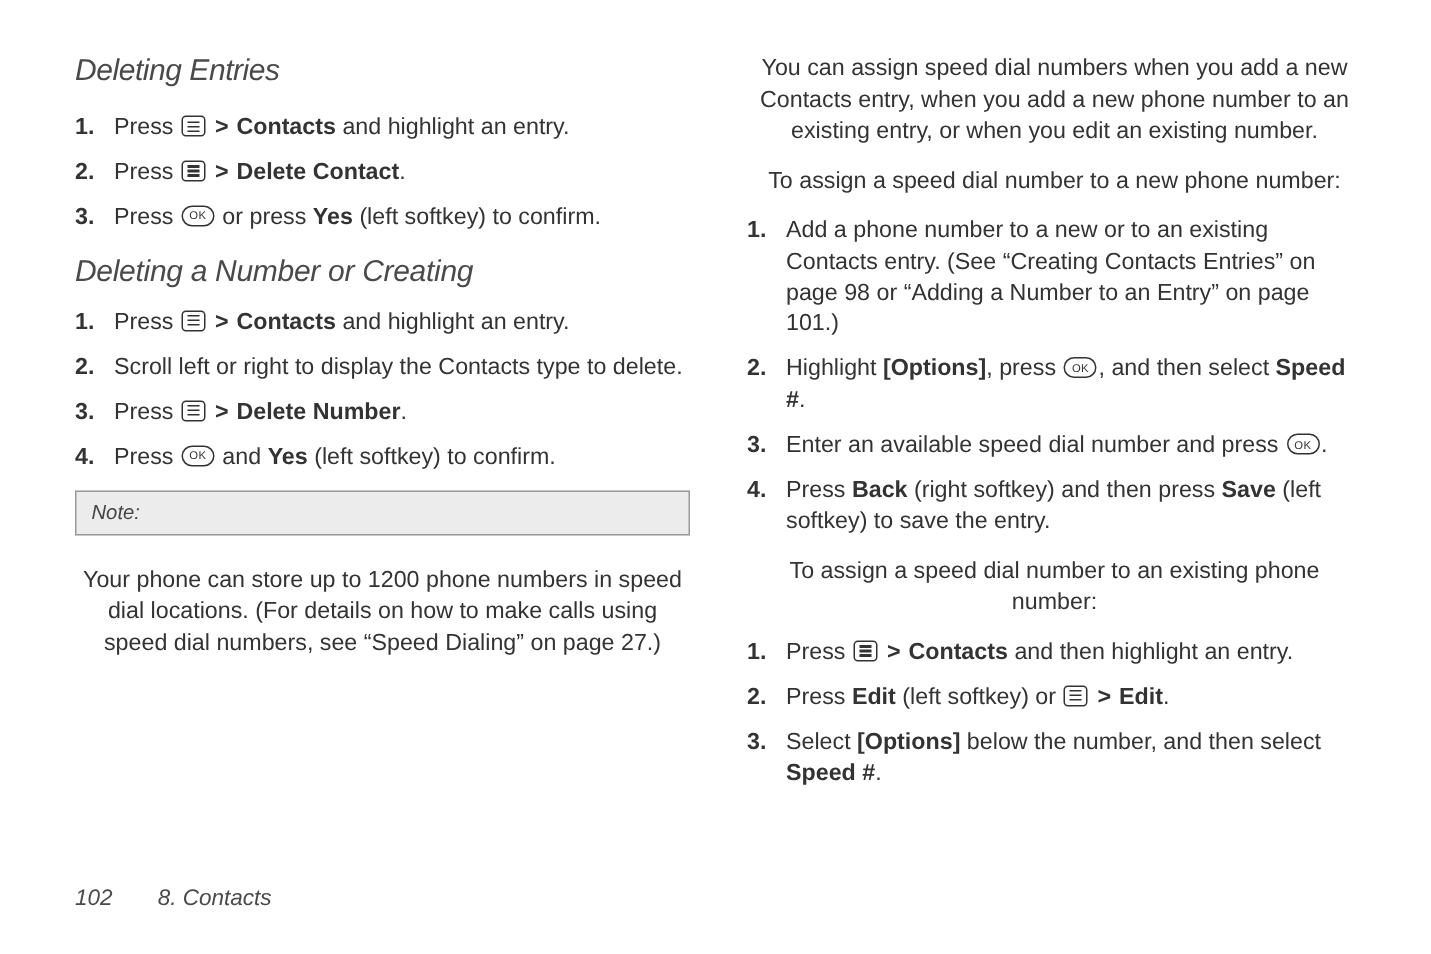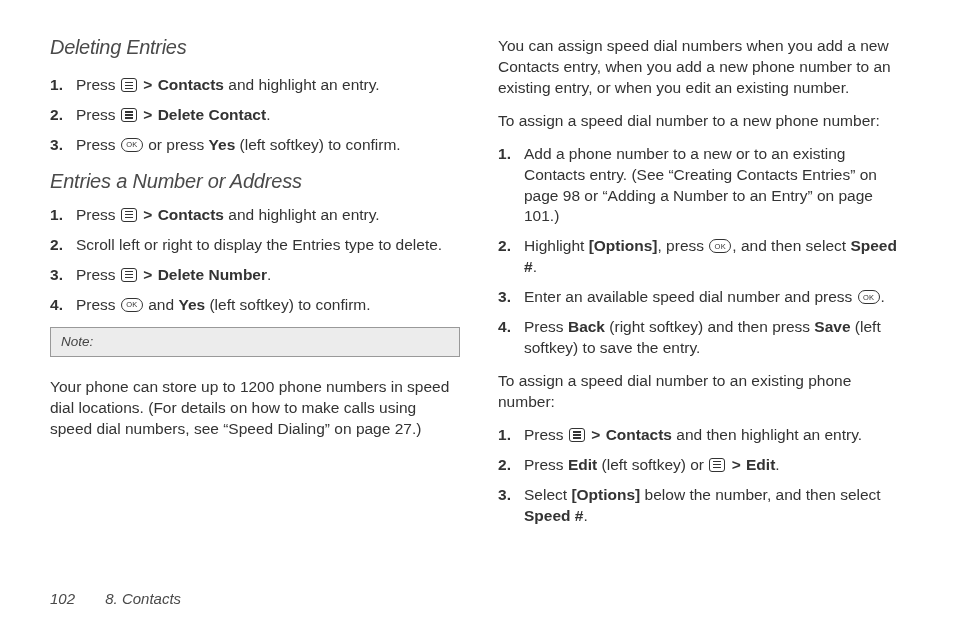--- a/index.html
+++ b/index.html
@@ -53,20 +53,21 @@
     content: counter(item) ".";
     position: absolute;
     left: 0;
     top: 0;
     font-weight: 700;
     color: #333;
   }
   p.para {
     line-height: 1.35;
     margin-bottom: 12px;
+    text-align: center;
   }
   .b { font-weight: 700; }
   .gt {
     font-weight: 700;
     padding: 0 1px;
   }
   .keyicon {
     display: inline-block;
     vertical-align: -2px;
     width: 16px;
@@ -133,26 +134,26 @@
         <span>Press </span><span class="keyicon menu"></span> <span class="gt">&gt;</span> <span class="b">Contacts</span><span> and highlight an entry.</span>
       </li>
       <li>
         <span>Press </span><span class="keyicon menu"></span> <span class="gt">&gt;</span> <span class="b">Delete Contact</span><span>.</span>
       </li>
       <li>
         <span>Press </span><span class="keyicon ok"></span><span> or press </span><span class="b">Yes</span><span> (left softkey) to confirm.</span>
       </li>
     </ol>
 
-    <h2 class="subsection">Entries a Number or Address</h2>
+    <h2 class="subsection">Deleting a Number or Creating</h2>
     <ol>
       <li>
         <span>Press </span><span class="keyicon menu"></span> <span class="gt">&gt;</span> <span class="b">Contacts</span><span> and highlight an entry.</span>
       </li>
-      <li>Scroll left or right to display the Entries type to delete.</li>
+      <li>Scroll left or right to display the Contacts type to delete.</li>
       <li>
         <span>Press </span><span class="keyicon menu"></span> <span class="gt">&gt;</span> <span class="b">Delete Number</span><span>.</span>
       </li>
       <li>
         <span>Press </span><span class="keyicon ok"></span><span> and </span><span class="b">Yes</span><span> (left softkey) to confirm.</span>
       </li>
     </ol>
 
     <div class="notebox">
       <span class="note-label">Note:</span>

